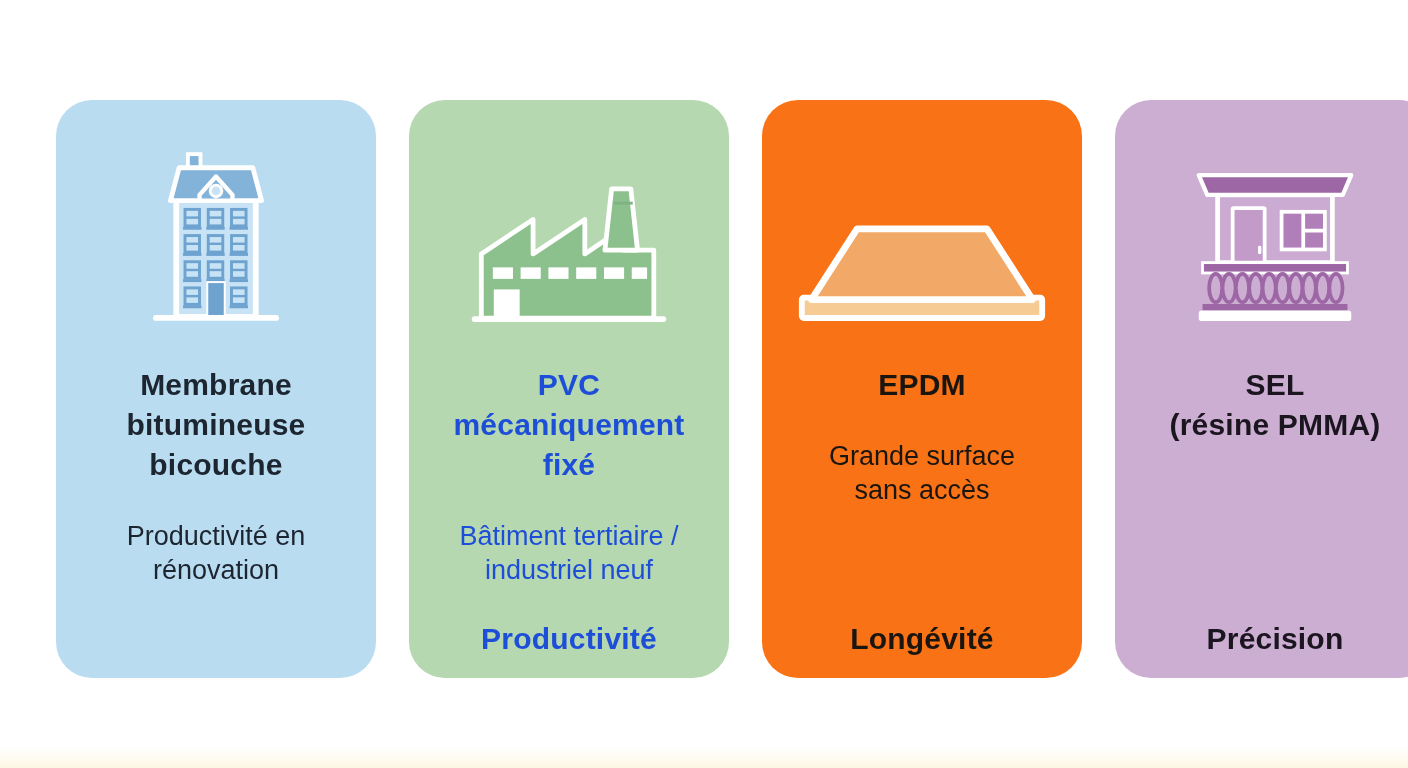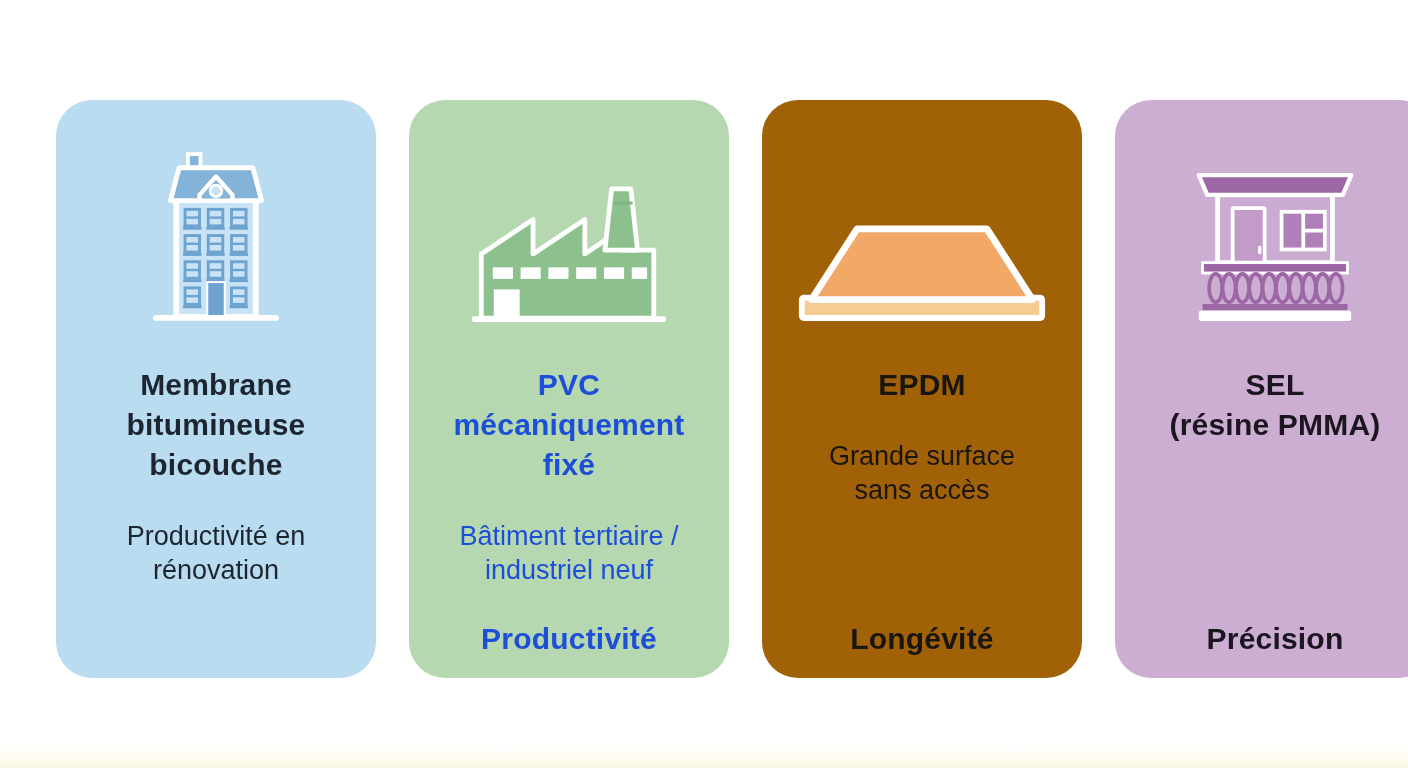--- a/index.html
+++ b/index.html
@@ -13,21 +13,21 @@
     position:absolute;left:56px;top:100px;
     display:flex;gap:33px;
   }
   .card{
     width:320px;height:578px;border-radius:36px;
     position:relative;box-sizing:border-box;
     padding:12px 16px;text-align:center;
   }
   .card-bitumen{background:#B9DCF0;color:#1C2530;}
   .card-pvc{background:#B6D8B0;color:#1d4ed8;}
-  .card-epdm{background:#a16207;color:#1B1510;}
+  .card-epdm{background:#f97316;color:#1B1510;}
   .card-sel{background:#CCAED2;color:#1B1520;}
   .icon-box{
     height:213px;display:flex;align-items:flex-end;justify-content:center;
   }
   .card-title{
     margin:40px 0 0;font-size:30px;line-height:40px;font-weight:700;
     white-space:pre-line;letter-spacing:.2px;
   }
   .card-subtitle{
     margin:34px 0 0;font-size:27px;line-height:34px;font-weight:400;

